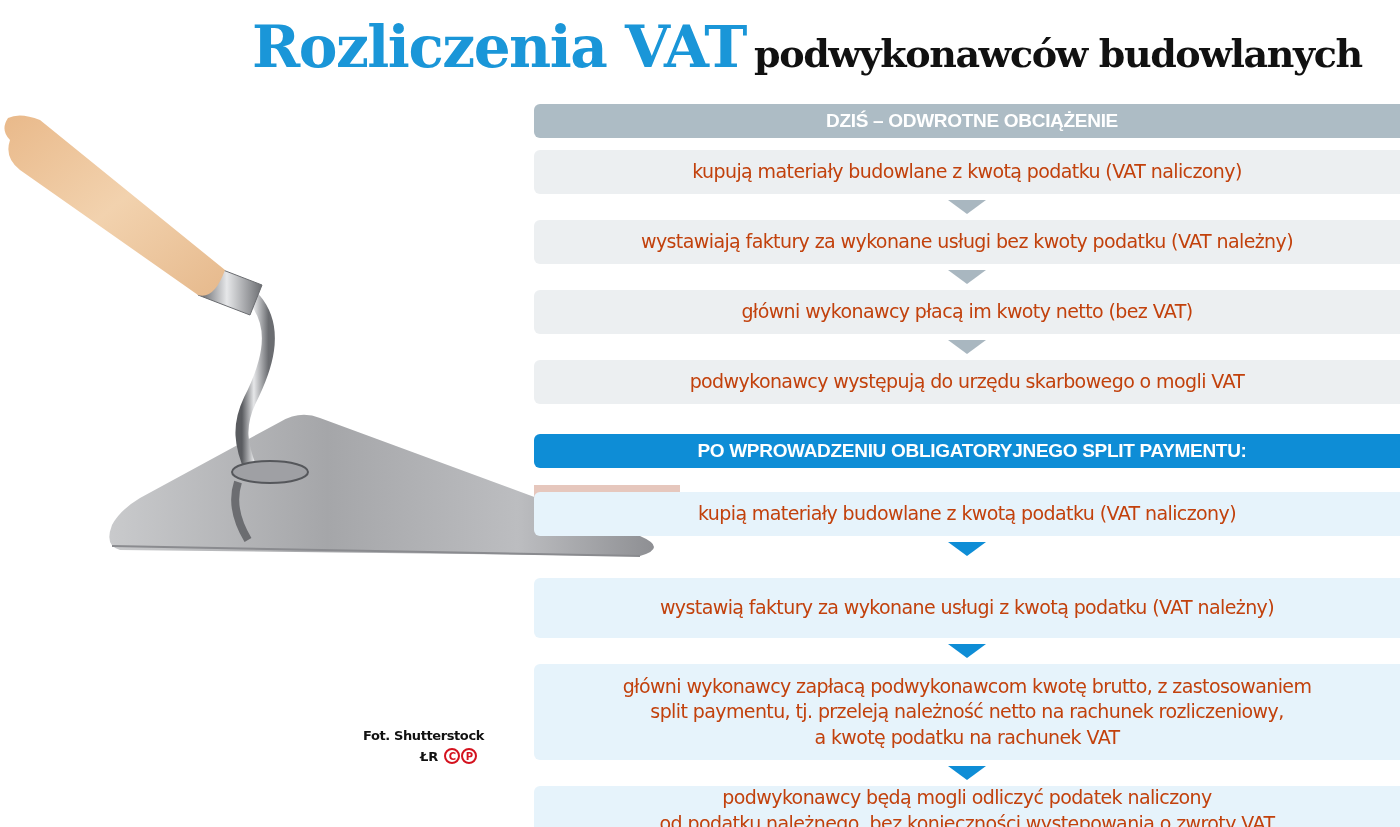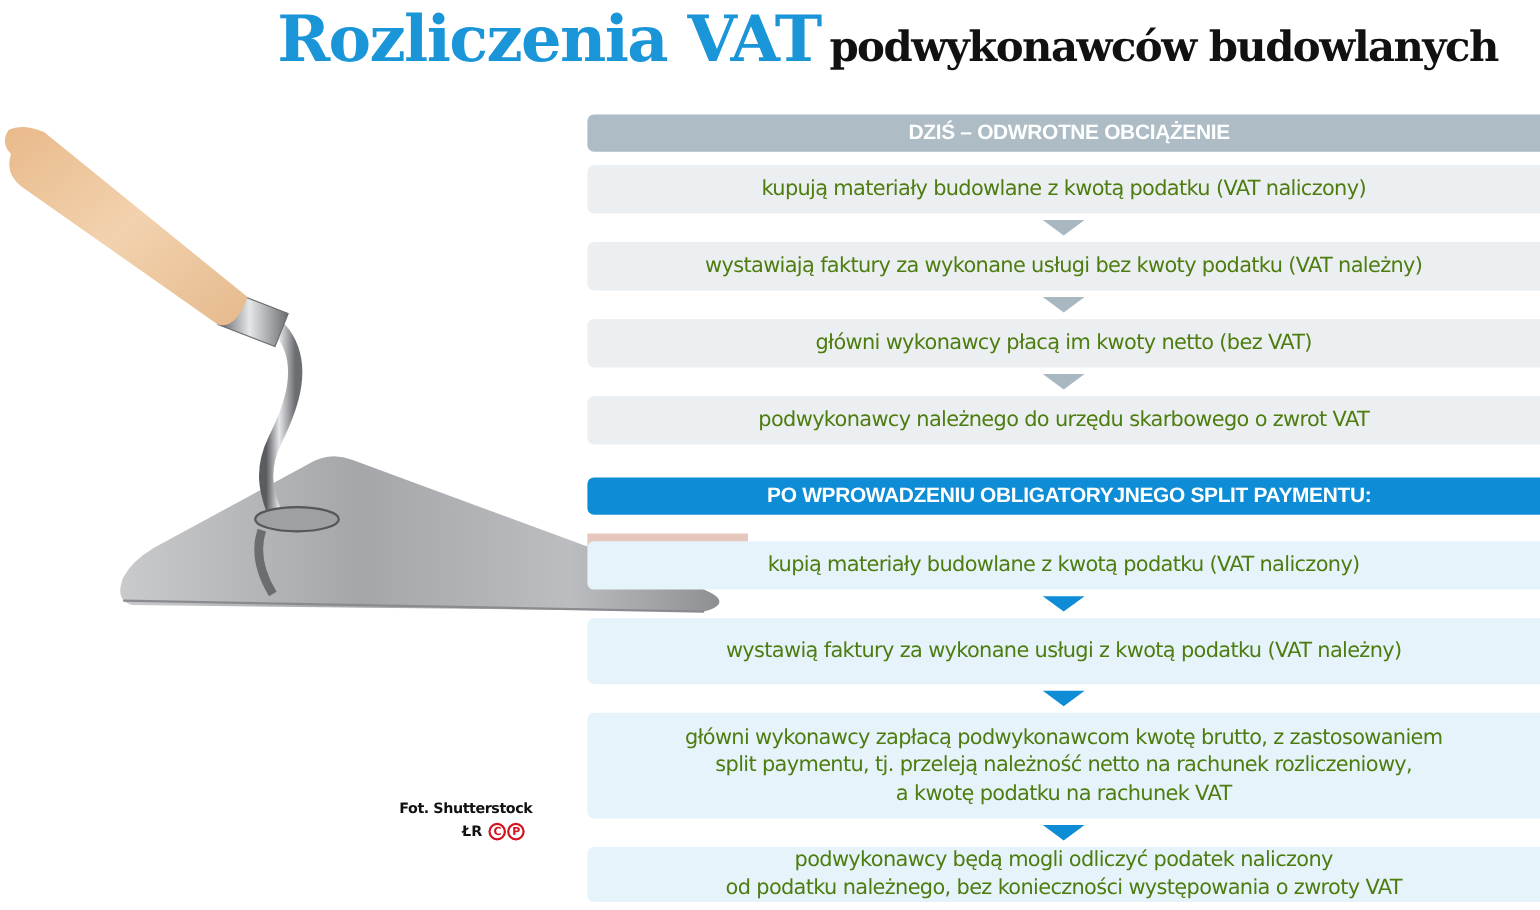--- a/index.html
+++ b/index.html
@@ -2,21 +2,21 @@
 <html><head>
   <meta charset="utf-8">
   <style>
     html, body { margin: 0; padding: 0; }
     body {
       width: 1400px; height: 827px; background: #ffffff;
       position: relative; overflow: hidden;
       font-family: "Liberation Sans", sans-serif;
     }
     .title {
-      position: absolute; left: 252px; top: 6px;
+      position: absolute; left: 252px; top: 18px;
       white-space: nowrap; line-height: 1;
     }
     .title .t-blue {
       font-family: "DejaVu Serif", serif; font-weight: bold;
       font-size: 58px; color: #1a96d8; letter-spacing: -1.5px;
     }
     .title .t-black {
       font-family: "DejaVu Serif", serif; font-weight: bold;
       font-size: 38px; color: #111111; letter-spacing: -1.4px;
       margin-left: 8px;
@@ -29,21 +29,21 @@
       color: #ffffff; font-weight: bold; font-size: 19px;
       font-family: "Liberation Sans", sans-serif; letter-spacing: -0.3px;
       text-transform: uppercase;
       padding-left: 10px;
     }
     .hdr.grey { background: #adbcc5; }
     .hdr.blue { background: #0e8dd6; margin-top: 30px; }
     .box {
       border-radius: 6px 0 0 6px;
       display: flex; align-items: center; justify-content: center;
-      text-align: center; color: #4d7c0f;
+      text-align: center; color: #c2410c;
       font-family: "DejaVu Sans", sans-serif; font-size: 19px;
       letter-spacing: -0.6px; line-height: 1.35;
       white-space: pre-line;
     }
     .box.grey { background: #eceff1; height: 44px; margin-top: 12px; }
     .box.blue { background: #e6f3fb; margin-top: 24px; }
     .arrow { height: 26px; display: flex; align-items: center; justify-content: center; }
     .tri { width: 0; height: 0; border-left: 19px solid transparent; border-right: 19px solid transparent; }
     .tri.grey { border-top: 14px solid #a9b7c0; }
     .tri.blue { border-top: 14px solid #0e8dd6; }
@@ -114,28 +114,28 @@
       <div class="tri grey"></div>
     </div>
   <div class="box grey" style="margin-top:0">wystawiają faktury za wykonane usługi bez kwoty podatku (VAT należny)</div>
   <div class="arrow">
       <div class="tri grey"></div>
     </div>
   <div class="box grey" style="margin-top:0">główni wykonawcy płacą im kwoty netto (bez VAT)</div>
   <div class="arrow">
       <div class="tri grey"></div>
     </div>
-  <div class="box grey" style="margin-top:0">podwykonawcy należnego do urzędu skarbowego o zwrot VAT</div>
+  <div class="box grey" style="margin-top:0">podwykonawcy występują do urzędu skarbowego o mogli VAT</div>
 
   <div class="hdr blue">PO WPROWADZENIU OBLIGATORYJNEGO SPLIT PAYMENTU:</div>
   <div class="box blue" style="height:44px">kupią materiały budowlane z kwotą podatku (VAT naliczony)</div>
   <div class="arrow">
       <div class="tri blue"></div>
     </div>
-  <div class="box blue" style="height:60px;margin-top:0">wystawią faktury za wykonane usługi z kwotą podatku (VAT należny)</div>
+  <div class="box blue" style="height:60px;margin-top:16px">wystawią faktury za wykonane usługi z kwotą podatku (VAT należny)</div>
   <div class="arrow">
       <div class="tri blue"></div>
     </div>
   <div class="box blue" style="height:96px;margin-top:0">główni wykonawcy zapłacą podwykonawcom kwotę brutto, z zastosowaniem
 split paymentu, tj. przeleją należność netto na rachunek rozliczeniowy,
 a kwotę podatku na rachunek VAT</div>
   <div class="arrow">
       <div class="tri blue"></div>
     </div>
   <div class="box blue" style="height:50px;margin-top:0">podwykonawcy będą mogli odliczyć podatek naliczony

